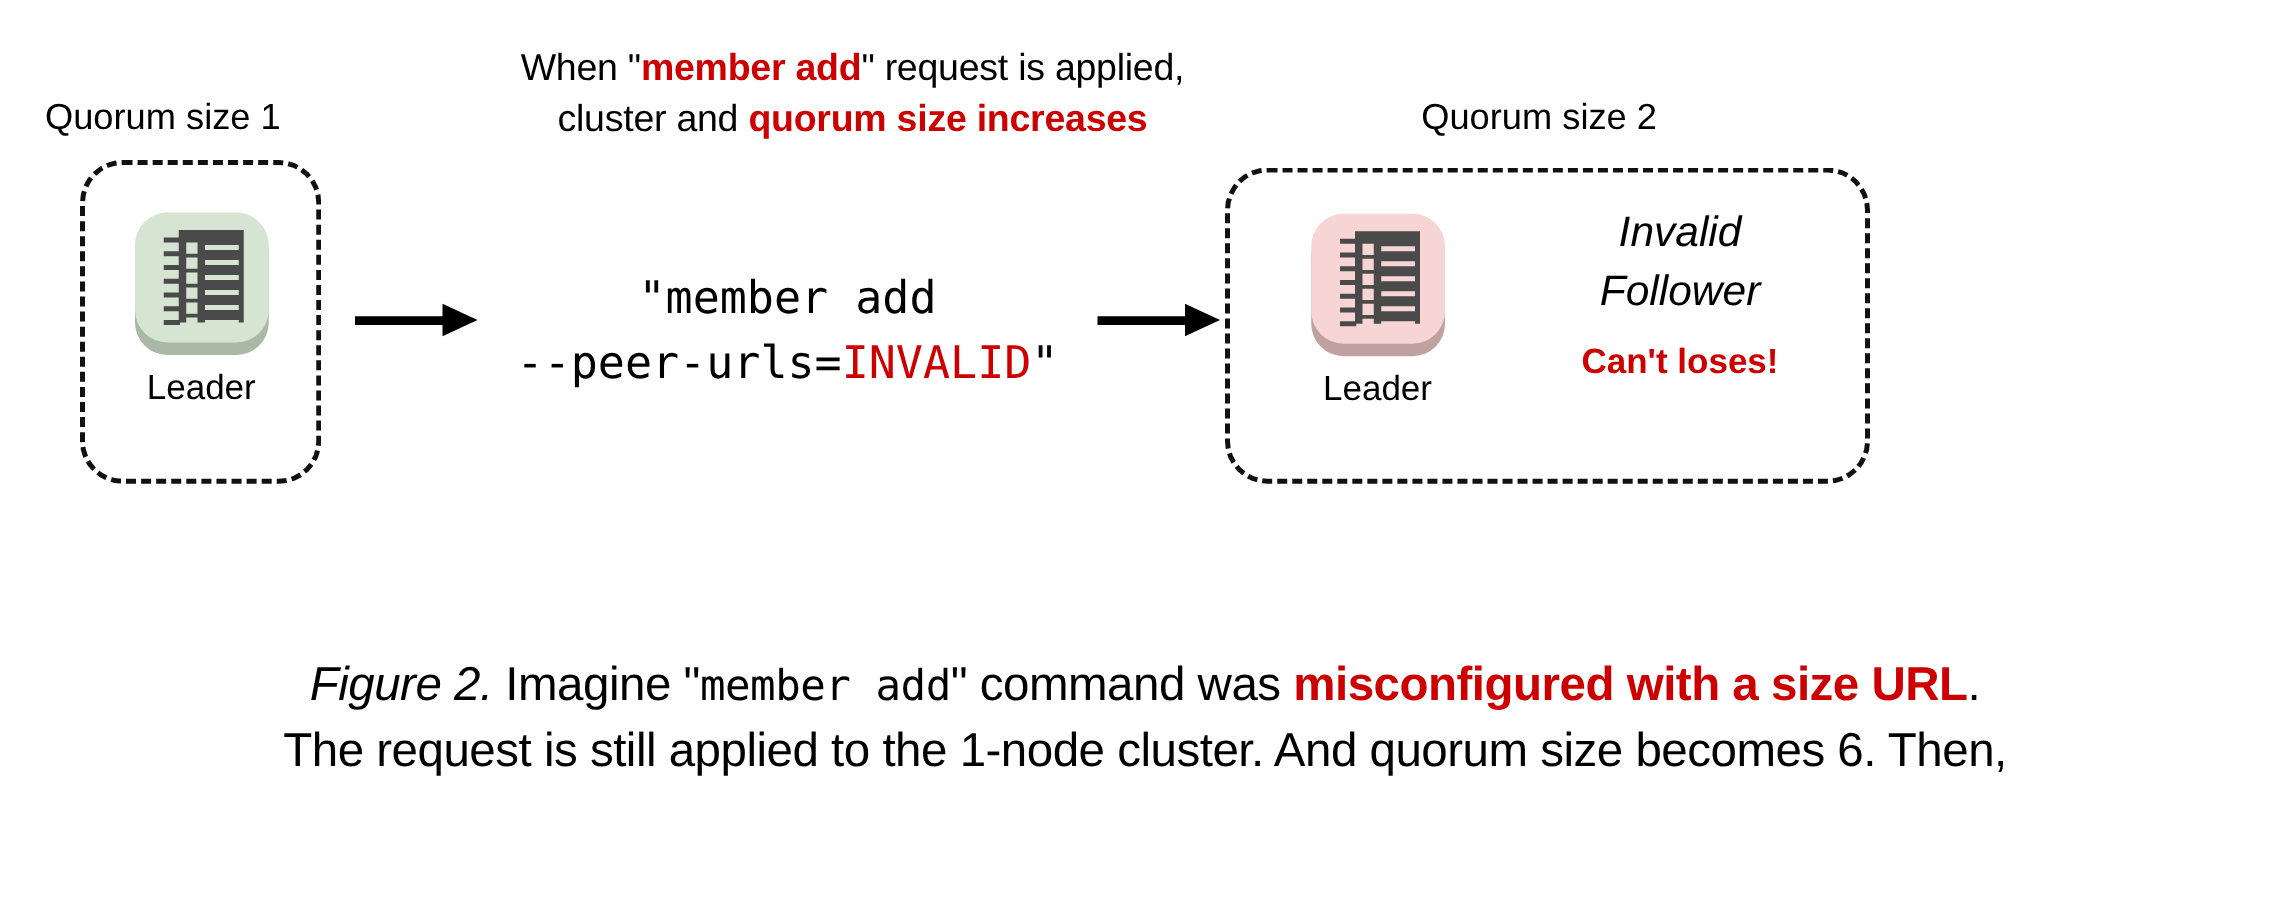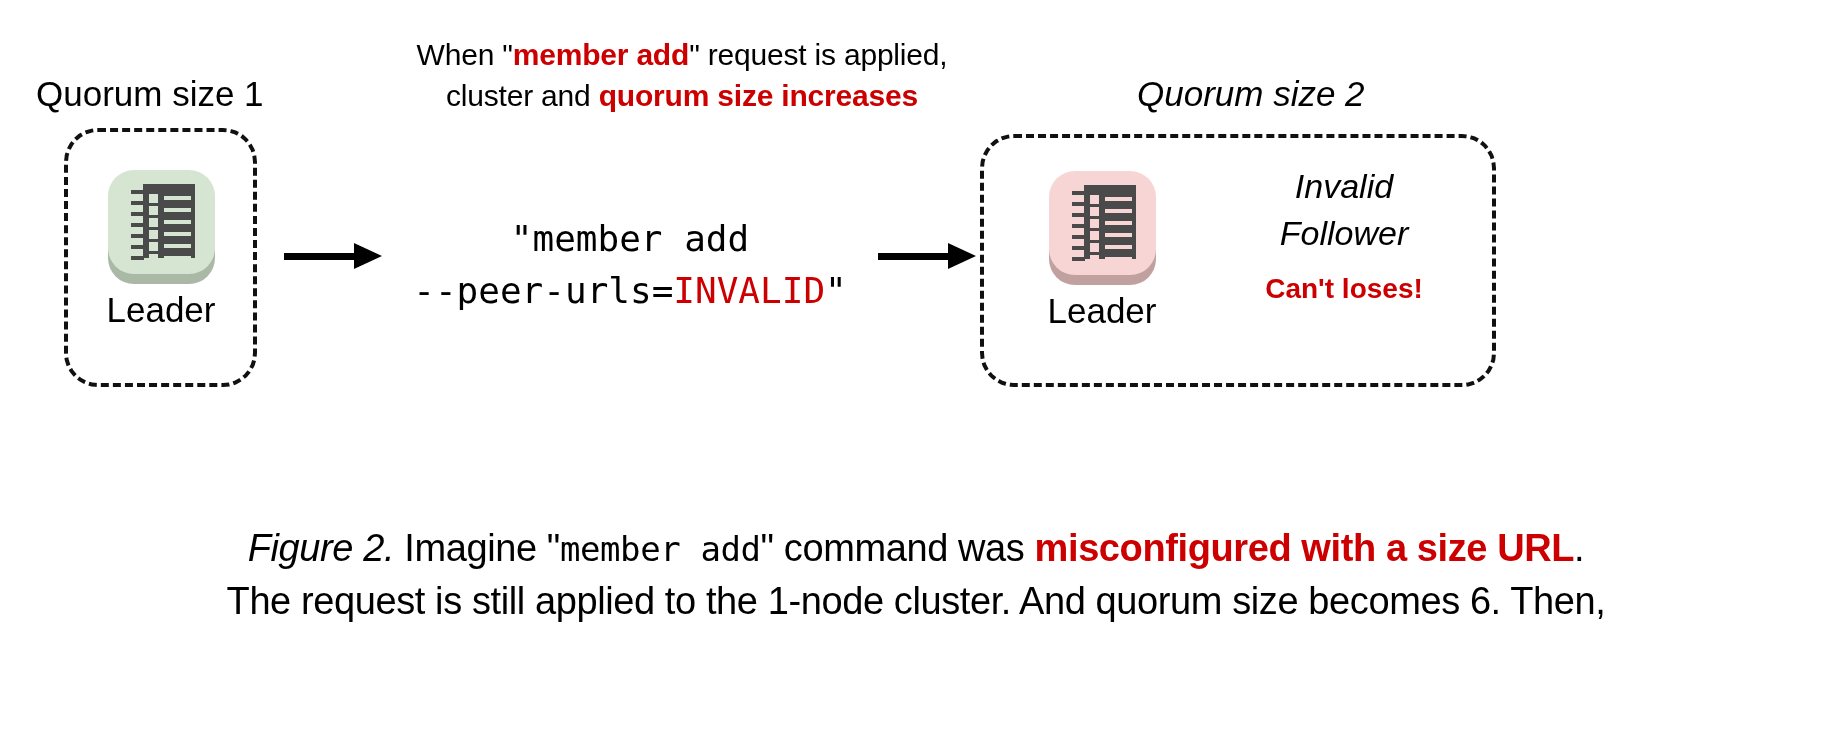--- a/index.html
+++ b/index.html
@@ -29,26 +29,26 @@
     width: 612px;
     text-align: center;
     font-size: 30px;
     line-height: 41px;
     letter-spacing: -0.2px;
   }
 
   
   .cluster-heading {
     position: absolute;
-    font-size: 35px;
+    font-size: 29px;
     line-height: 40px;
     white-space: nowrap;
   }
   #heading-left  { left: 36px;   top: 74px; }
-  #heading-right { left: 1137px; top: 74px; font-style: italic; }
+  #heading-right { left: 1137px; top: 74px; }
 
   
   .cluster-box {
     position: absolute;
     border: 4px dashed #111111;
     border-radius: 34px;
     box-sizing: border-box;
   }
   #box-left  { left: 64px;   top: 128px; width: 193px; height: 259px; }
   #box-right { left: 980px;  top: 134px; width: 516px; height: 253px; }
@@ -117,21 +117,21 @@
   .rack-line {
     position: absolute;
     left: 59px;
     width: 27px;
     height: 4px;
   }
   .left-cut  { background: #d6e5d1; }
   .right-cut { background: #f7d5d4; }
 
   .node-label {
-    font-size: 35px;
+    font-size: 28px;
     line-height: 40px;
     margin-top: 6px;
   }
 
   
   .arrow {
     position: absolute;
     height: 26px;
   }
   #arrow-left  { left: 284px;  top: 243px; width: 98px; }

